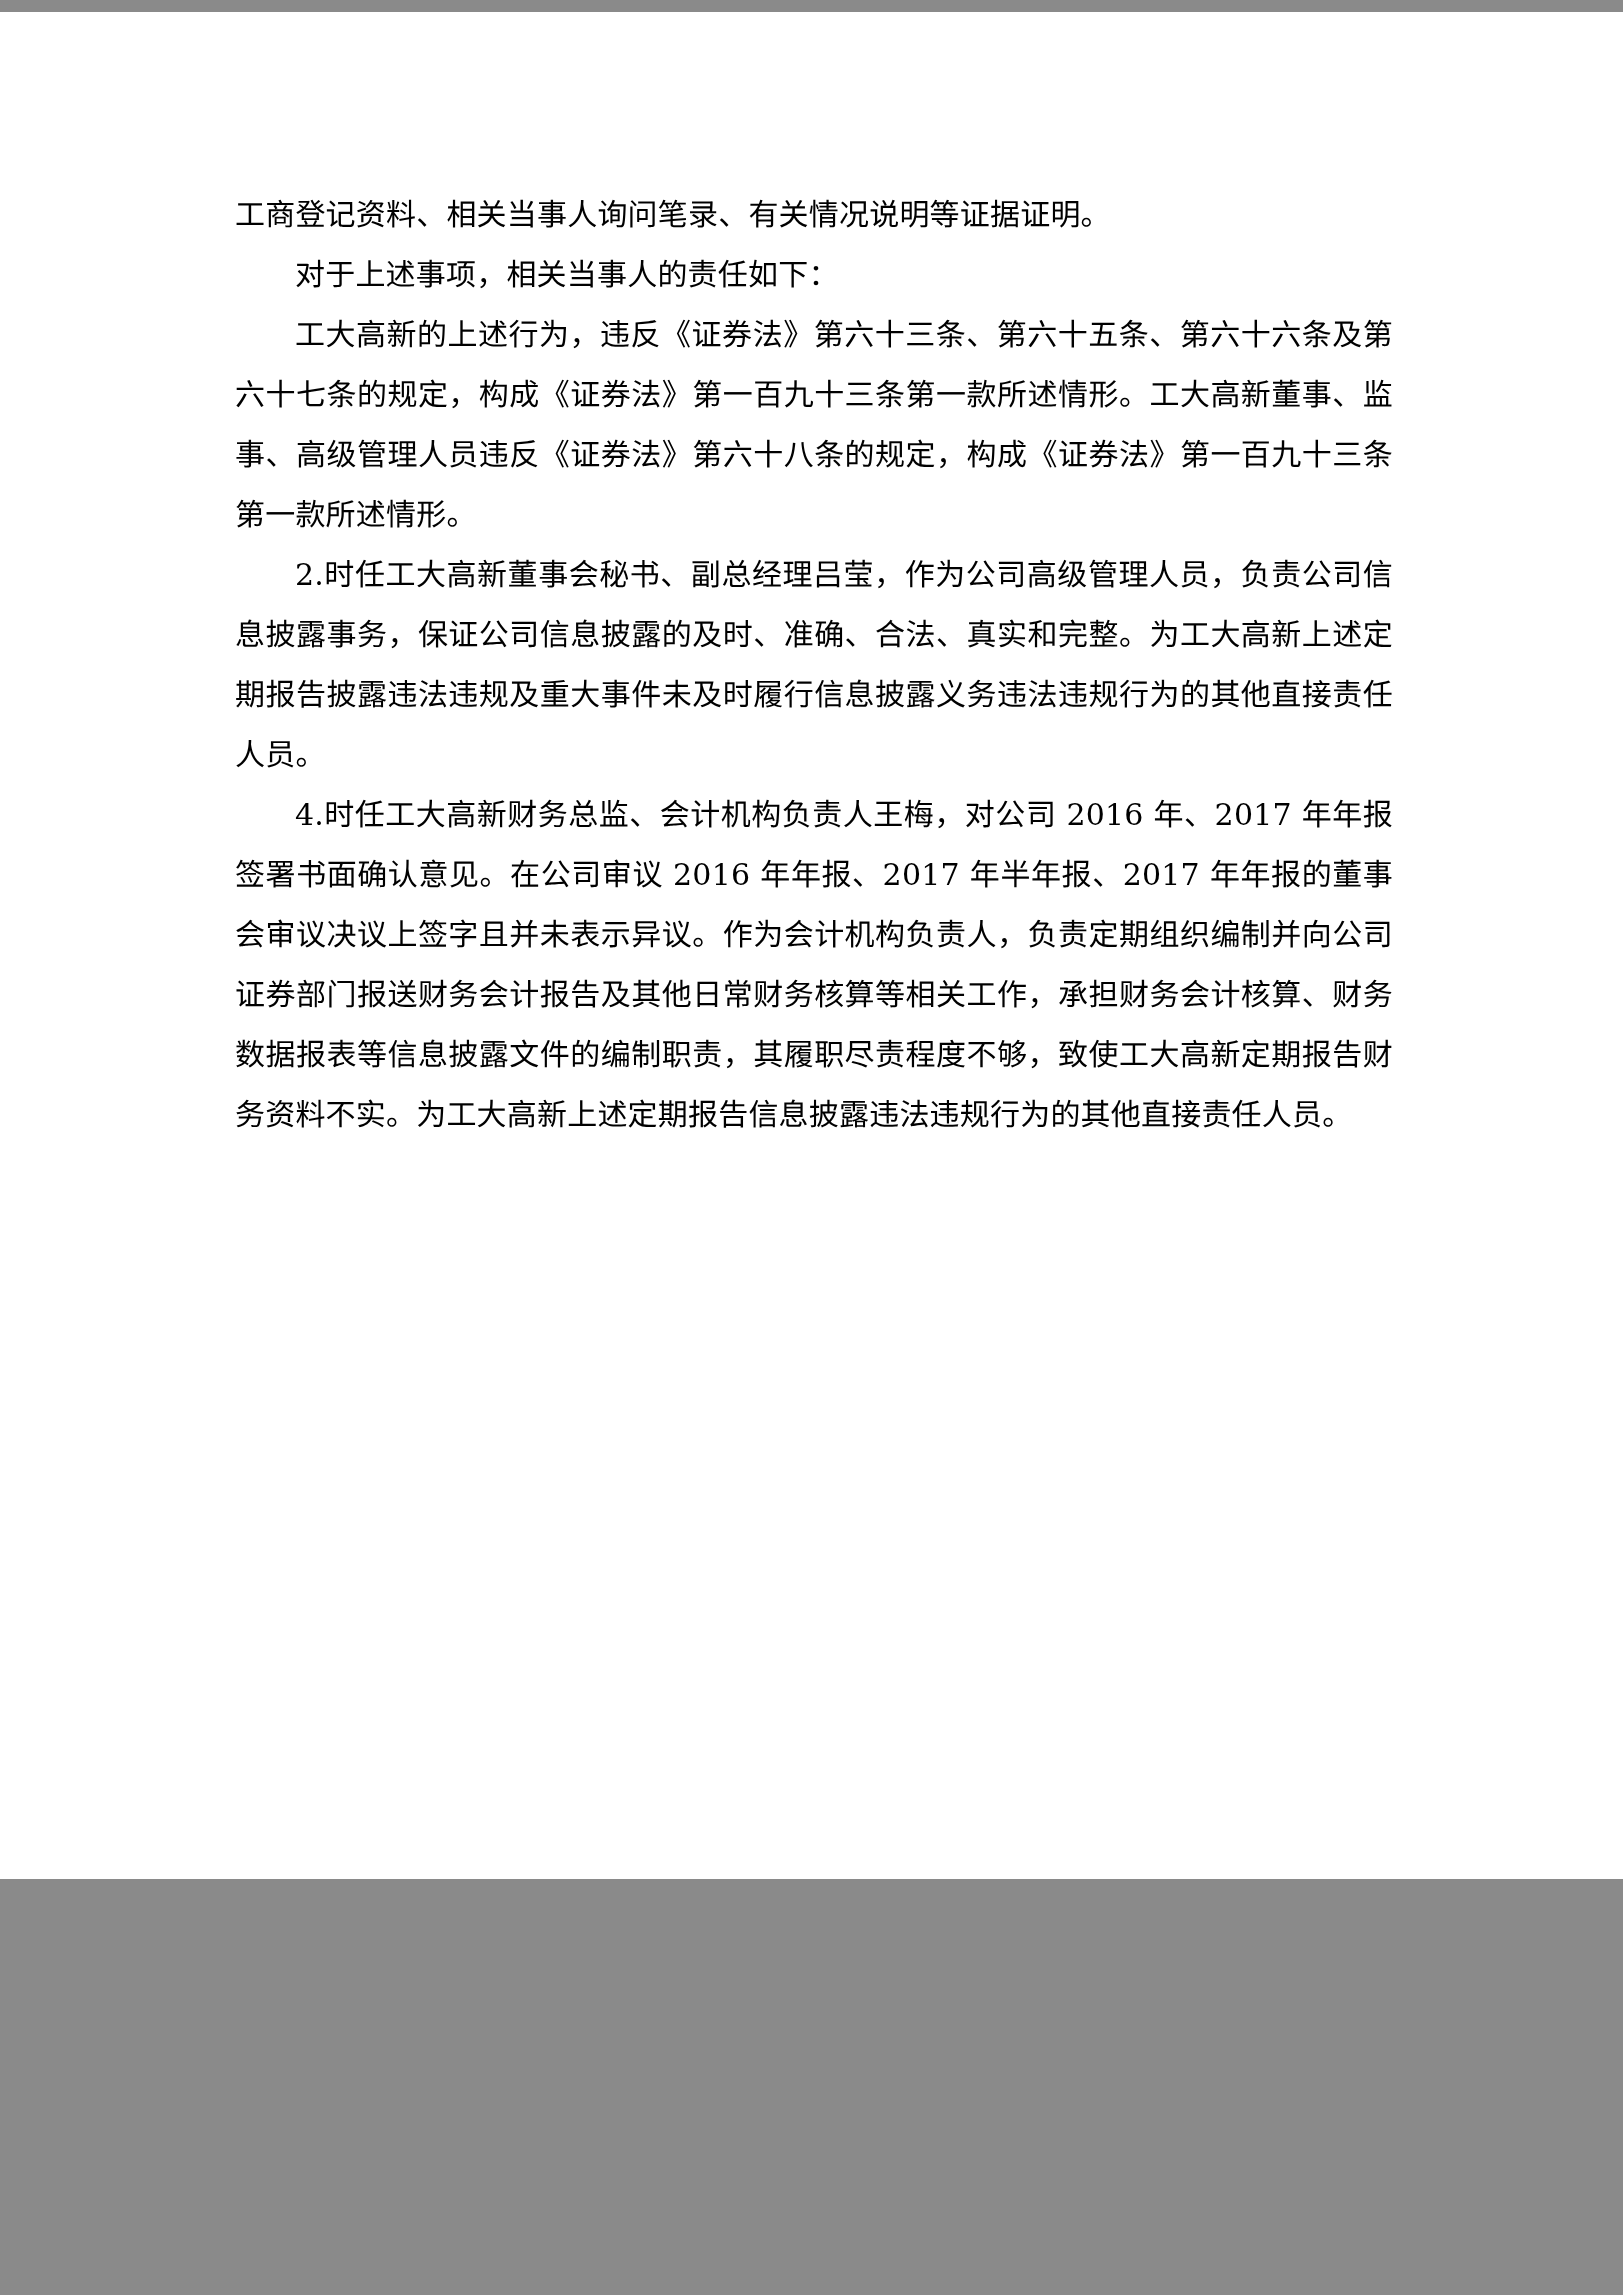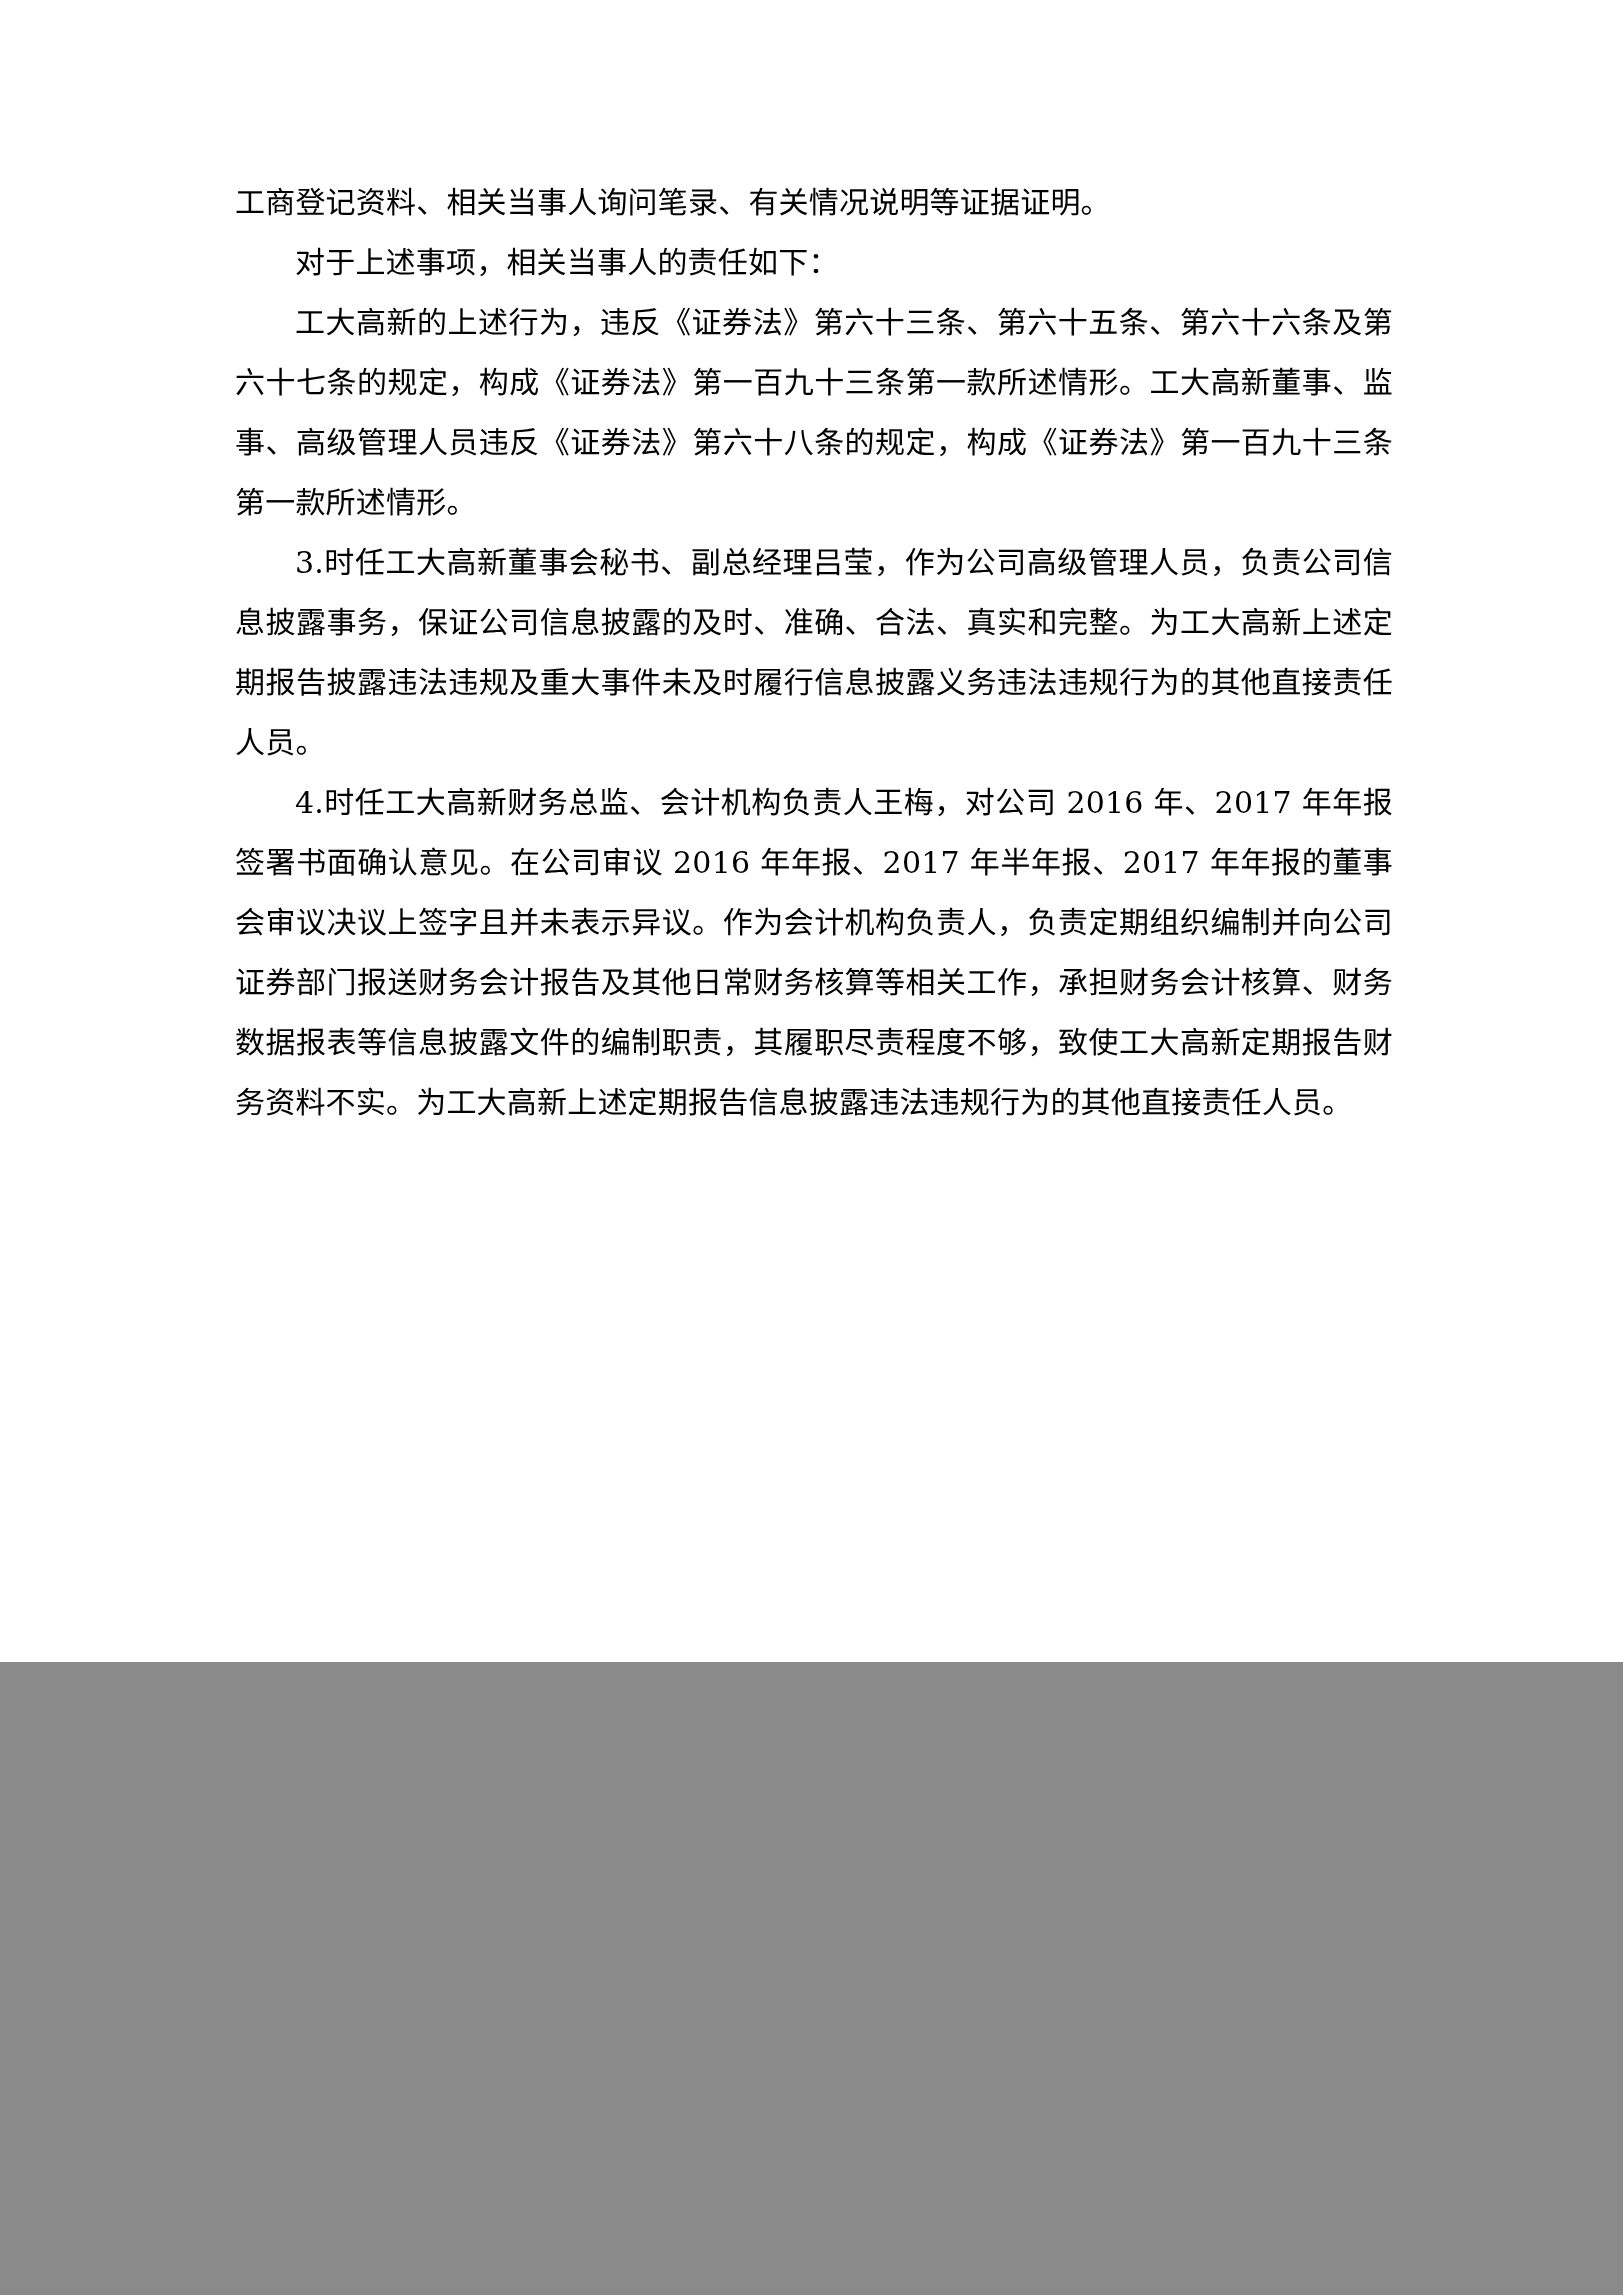--- a/index.html
+++ b/index.html
@@ -4,23 +4,23 @@
 <title>document-page</title>
 <style>
   html, body {
     margin: 0;
     padding: 0;
     background: #8a8a8a;
   }
   .page {
     position: relative;
     width: 1623px;
-    height: 1662px;
+    height: 1867px;
     background: #ffffff;
-    margin: 0 auto;
+    margin: 12px auto;
     overflow: hidden;
     box-sizing: border-box;
   }
   .content {
     position: absolute;
     left: 235px;
     top: 173px;
     width: 1158px;
   }
   .para {
@@ -48,20 +48,20 @@
   <div class="content">
 
     <p class="para">工商登记资料、相关当事人询问笔录、有关情况说明等证据证明。</p>
 
     <p class="para indent">对于上述事项，相关当事人的责任如下：</p>
 
     <p class="para indent">工大高新的上述行为，违反《证券法》第六十三条、第六十五条、第六十六条及第六十七条的规定，构成《证券法》第一百九十三条第一款所述情形。工大高新董事、监事、高级管理人员违反《证券法》第六十八条的规定，构成《证券法》第一百九十三条第一款所述情形。</p>
 
 
 
-    <p class="para indent">3.时任工大高新董事会秘书、副总经理吕莹，作为公司高级管理人员，负责公司信息披露事务，保证公司信息披露的及时、准确、合法、真实和完整。为工大高新上述定期报告披露违法违规及重大事件未及时履行信息披露义务违法违规行为的其他直接责任人员。</p>
+    <p class="para indent">2.时任工大高新董事会秘书、副总经理吕莹，作为公司高级管理人员，负责公司信息披露事务，保证公司信息披露的及时、准确、合法、真实和完整。为工大高新上述定期报告披露违法违规及重大事件未及时履行信息披露义务违法违规行为的其他直接责任人员。</p>
 
     <p class="para indent">4.时任工大高新财务总监、会计机构负责人王梅，对公司 2016 年、2017 年年报签署书面确认意见。在公司审议 2016 年年报、2017 年半年报、2017 年年报的董事会审议决议上签字且并未表示异议。作为会计机构负责人，负责定期组织编制并向公司证券部门报送财务会计报告及其他日常财务核算等相关工作，承担财务会计核算、财务数据报表等信息披露文件的编制职责，其履职尽责程度不够，致使工大高新定期报告财务资料不实。为工大高新上述定期报告信息披露违法违规行为的其他直接责任人员。</p>
 
 
   </div>
 </div>
 
 
 </body></html>

